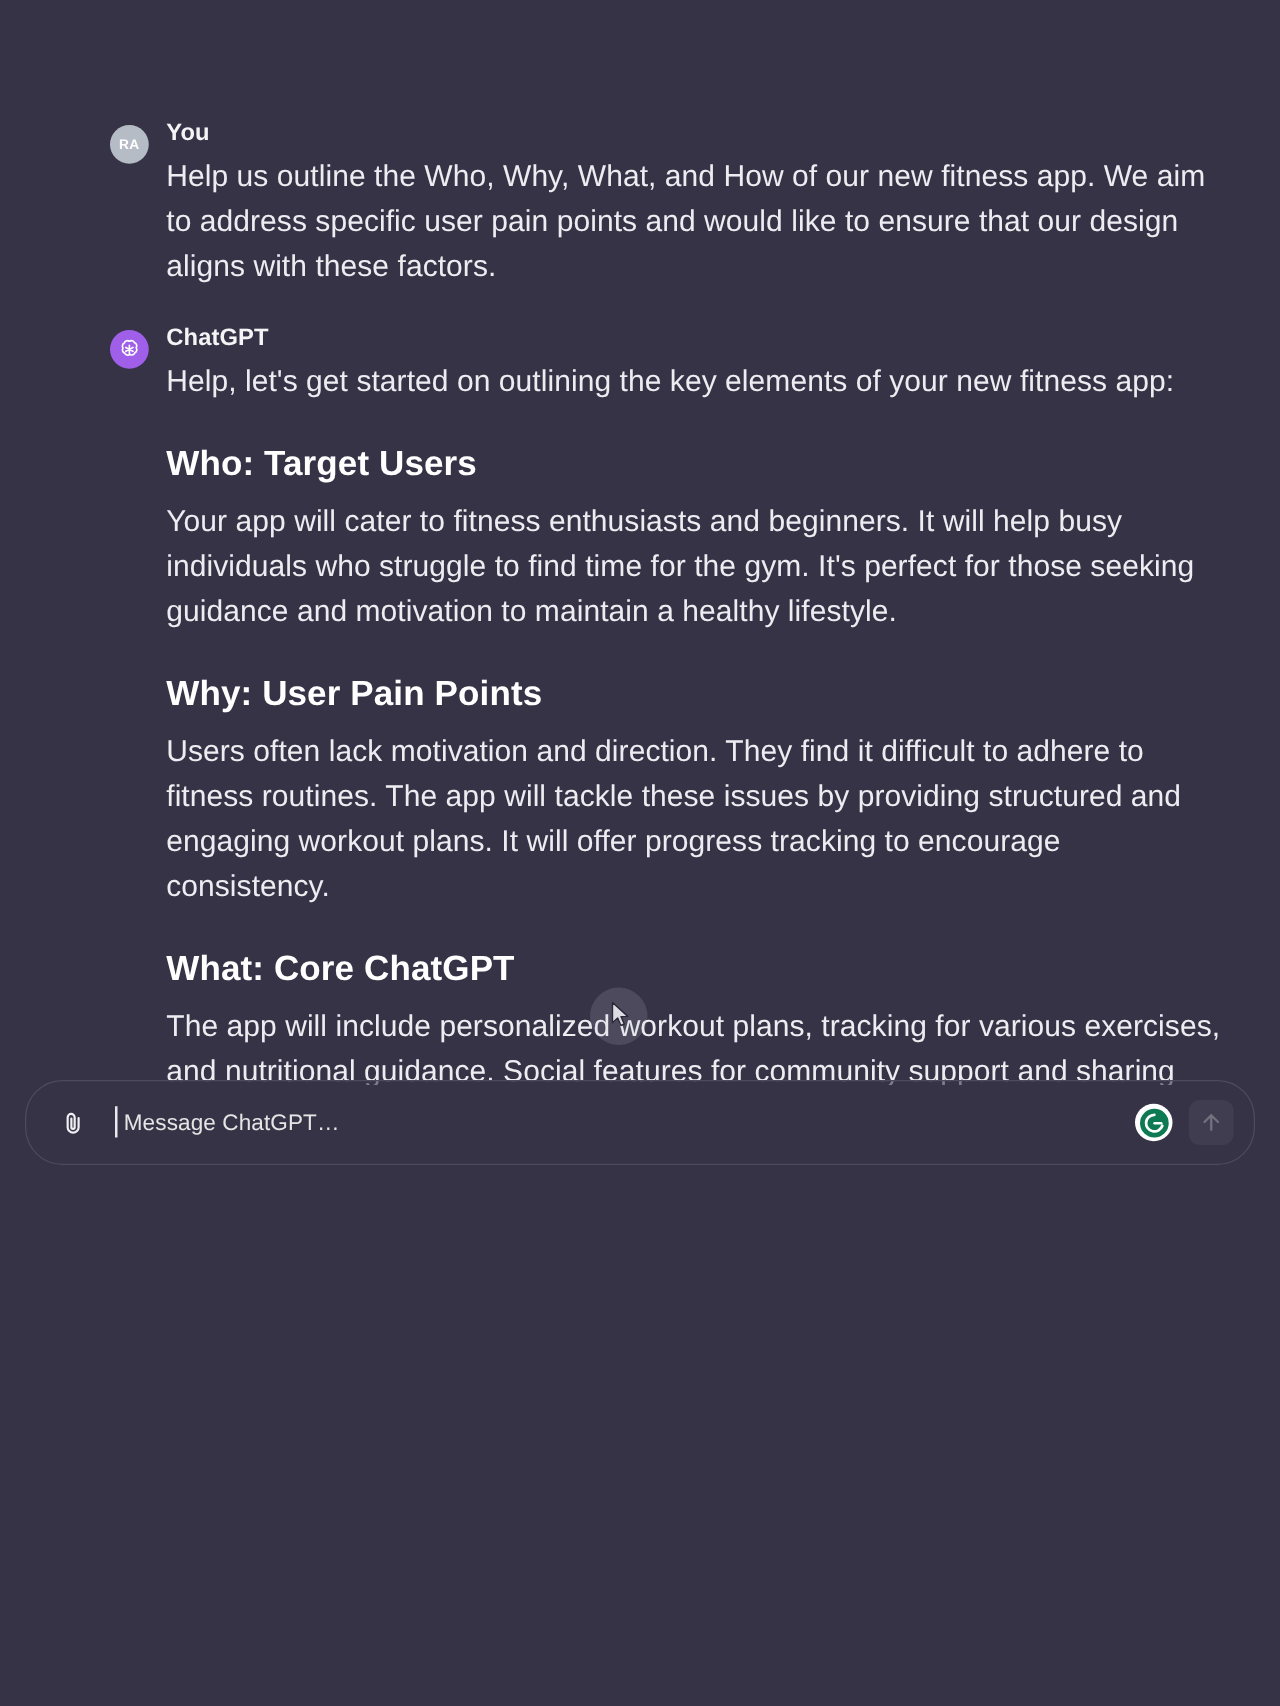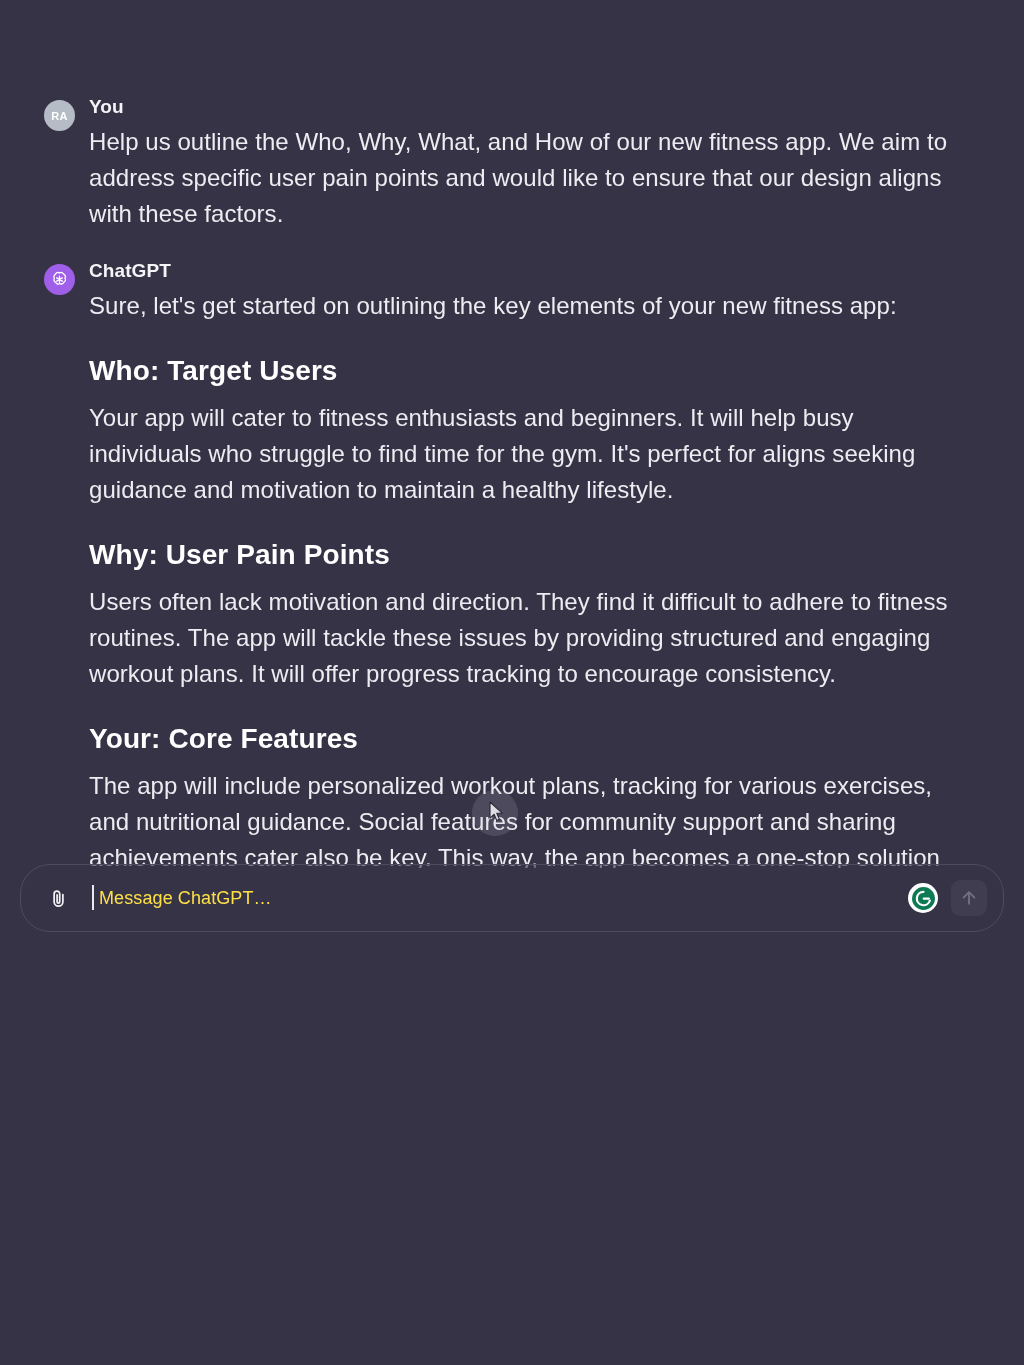--- a/index.html
+++ b/index.html
@@ -41,20 +41,21 @@
   .avatar {
     flex: 0 0 auto;
     width: 31px;
     height: 31px;
     border-radius: 50%;
     margin-top: 4px;
     display: flex;
     align-items: center;
     justify-content: center;
     overflow: hidden;
+    margin-left: 44px;
   }
 
   .avatar-user {
     background: #b6bcc6;
     color: #ffffff;
     font-size: 11px;
     font-weight: bold;
     letter-spacing: .3px;
   }
 
@@ -134,21 +135,21 @@
   .caret {
     position: absolute;
     left: 0;
     top: 4px;
     width: 1.6px;
     height: 25px;
     background: #e9e9ee;
   }
 
   .placeholder {
-    color: #fde047;
+    color: #e5e5e5;
     font-size: 18px;
     line-height: 26px;
     padding-left: 7px;
     letter-spacing: .1px;
     white-space: nowrap;
     overflow: hidden;
   }
 
   .composer-actions {
     flex: 0 0 auto;
@@ -222,29 +223,29 @@
       <div class="avatar avatar-assistant">
         <span>
           <svg viewBox="0 0 24 24" fill="none" stroke="#ffffff" stroke-width="1.5" stroke-linecap="round" stroke-linejoin="round">
             <path d="M12 4.6a3 3 0 0 1 4.6 1.2 3 3 0 0 1 1.6 4.6 3 3 0 0 1-1.2 4.6 3 3 0 0 1-4.6 1.6 3 3 0 0 1-4.6-1.2 3 3 0 0 1-1.6-4.6 3 3 0 0 1 1.2-4.6A3 3 0 0 1 12 4.6z"></path>
             <path d="M12 8.3v7.4M8.7 10.2l6.6 3.6M8.7 13.8l6.6-3.6"></path>
           </svg>
         </span>
       </div>
       <div class="msg-body">
         <div class="author">ChatGPT</div>
-        <div class="para">Sure, let's get started on outlining the key elements of your new fitness app:</div>
+        <div class="para">Help, let's get started on outlining the key elements of your new fitness app:</div>
 
         <div class="section-head">Who: Target Users</div>
-        <div class="para">Your app will cater to fitness enthusiasts and beginners. It will help busy individuals who struggle to find time for the gym. It's perfect for aligns seeking guidance and motivation to maintain a healthy lifestyle.</div>
+        <div class="para">Your app will cater to fitness enthusiasts and beginners. It will help busy individuals who struggle to find time for the gym. It's perfect for those seeking guidance and motivation to maintain a healthy lifestyle.</div>
 
         <div class="section-head">Why: User Pain Points</div>
         <div class="para">Users often lack motivation and direction. They find it difficult to adhere to fitness routines. The app will tackle these issues by providing structured and engaging workout plans. It will offer progress tracking to encourage consistency.</div>
 
-        <div class="section-head">Your: Core Features</div>
+        <div class="section-head">What: Core ChatGPT</div>
         <div class="para">The app will include personalized workout plans, tracking for various exercises, and nutritional guidance. Social features for community support and sharing achievements cater also be key. This way, the app becomes a one-stop solution for fitness needs.</div>
       </div>
     </div>
   </div>
 
   <div class="composer">
 
     <div class="attach-btn">
       <span>
         <svg viewBox="0 0 24 24" fill="none" stroke="#f0f0f4" stroke-width="2" stroke-linecap="round" stroke-linejoin="round">

